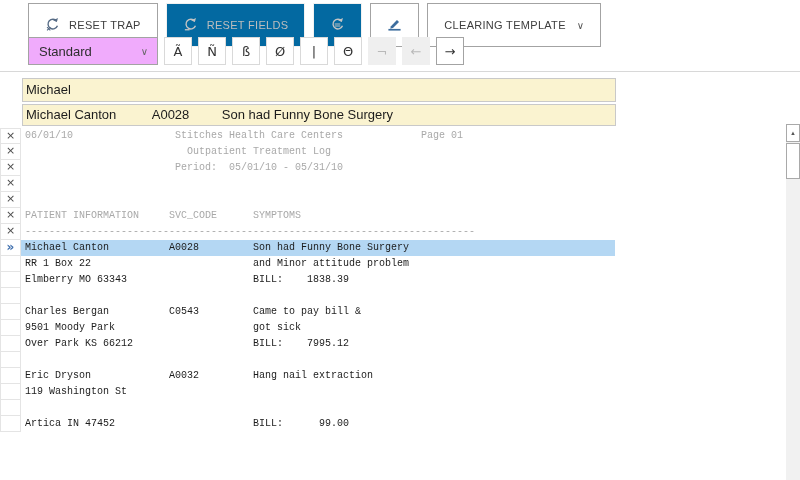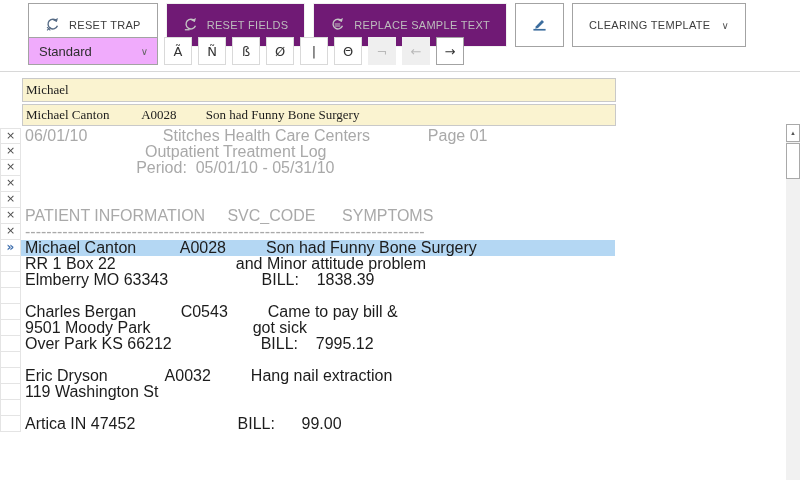--- a/index.html
+++ b/index.html
@@ -4,53 +4,53 @@
 <style>
   html,body{margin:0;padding:0;background:#fff;}
   .stage{position:relative;width:800px;height:480px;overflow:hidden;background:#fff;
          font-family:"Liberation Sans",sans-serif;}
 
   
   .tb1{position:absolute;top:3px;left:28px;display:flex;gap:8px;}
   .btn{height:44px;display:flex;align-items:center;gap:9px;padding:0 16px;
        background:#fff;border:1px solid #a3a3a3;font-size:11px;letter-spacing:.3px;
        color:#3d3d3d;font-family:"Liberation Sans",sans-serif;cursor:default;box-sizing:border-box;}
-  .btn.disabled{background:#701a75;border-color:#f1f1f1;color:#bdbdbd;text-align:center;}
+  .btn.disabled{background:#0369a1;border-color:#f1f1f1;color:#bdbdbd;text-align:center;}
   .btn .chev{font-size:10px;color:#555;margin-left:2px;}
 
   
   .tb2{position:absolute;top:37px;left:28px;display:flex;gap:6px;align-items:center;}
   .select{width:130px;height:28px;border:1px solid #a3a3a3;display:flex;align-items:center;
           justify-content:space-between;padding:0 9px 0 10px;font-size:13px;color:#2e2e2e;
           background:#f0abfc;box-sizing:border-box;}
   .select .chev{font-size:10px;color:#666;}
   .char-btn{width:28px;height:28px;border:1px solid #d9d9d9;background:#fff;font-size:13px;
             color:#333;display:flex;align-items:center;justify-content:center;box-sizing:border-box;
             font-family:"DejaVu Sans","Liberation Sans",sans-serif;padding:0;}
   .char-btn.strong{border-color:#a3a3a3;}
   .char-btn.disabled{background:#efefef;border-color:#efefef;color:#b9b9b9;}
 
   .divider{position:absolute;top:71px;left:0;width:800px;height:1px;background:#d8d8d8;}
 
   
   .trap-row{position:absolute;left:22px;width:594px;background:#faf3d0;border:1px solid #c9c9c9;
-            font-family:Liberation Serif, serif;font-size:13px;color:#1c1c1c;
+            font-family:Liberation Sans, sans-serif;font-size:13px;color:#1c1c1c;
             white-space:pre;box-sizing:border-box;padding-left:3px;overflow:hidden;}
   .trap-input{top:78px;height:24px;line-height:22px;}
   .trap-sample{top:104px;height:22px;line-height:20px;}
 
   
   .report{position:absolute;top:128px;left:0;}
   .rrow{display:flex;height:16px;}
   .gcell{width:21px;height:16px;box-sizing:border-box;border:1px solid #e4e4e4;border-top:none;
          background:#fff;font-size:11px;line-height:14px;text-align:center;color:#4d4d4d;
          font-family:"DejaVu Sans","Liberation Sans",sans-serif;}
   .rrow:first-child .gcell{border-top:1px solid #e4e4e4;}
   .gcell.cur{color:#3f6fae;font-weight:bold;font-size:12px;}
-  .ltext{white-space:pre;font-family:Liberation Sans, sans-serif;font-size:16px;line-height:16px;
+  .ltext{white-space:pre;font-family:Liberation Mono, monospace;font-size:10px;line-height:16px;
          padding-left:4px;width:594px;box-sizing:border-box;overflow:hidden;}
   .ltext.muted{color:#a9a9a9;}
   .ltext.body{color:#1c1c1c;}
   .rrow.sel .ltext{background:#b4d7f3;}
 
   
   .scrollbar{position:absolute;right:0;top:124px;width:14px;height:356px;background:#f1f1f1;}
   .sb-up{position:absolute;top:0;left:0;width:14px;height:18px;background:#fff;
          border:1px solid #a9a9a9;box-sizing:border-box;font-size:6px;color:#555;
          text-align:center;line-height:16px;}
@@ -84,21 +84,20 @@
       <span>RESET FIELDS</span>
     </button>
     <button class="btn disabled">
       <span>
         <svg width="15" height="15" viewBox="0 0 16 16">
             <path d="M12.6 4.4 A5.2 5.2 0 1 0 13.3 9.4" fill="none" stroke="#c4c4c4" stroke-width="1.5"></path>
             <path d="M13.9 1.0 L12.5 5.3 L8.6 3.4 Z" fill="#c4c4c4"></path>
             <path d="M5 7.4 h6 M5 9.6 h6" stroke="#c4c4c4" stroke-width="1.2"></path>
           </svg>
       </span>
-      <span>REPLACE SAMPLE TEXT</span>
     </button>
     <button class="btn">
       <span>
         <svg width="15" height="15" viewBox="0 0 16 16">
             <path d="M1.5 13.6 h13" stroke="#3c6d9e" stroke-width="1.8"></path>
             <path d="M4.2 9.8 L10.6 3.2 L12.8 5.3 L6.4 11.6 L3.4 12.4 Z" fill="#3c6d9e"></path>
           </svg>
       </span>
     </button>
     <button class="btn">

